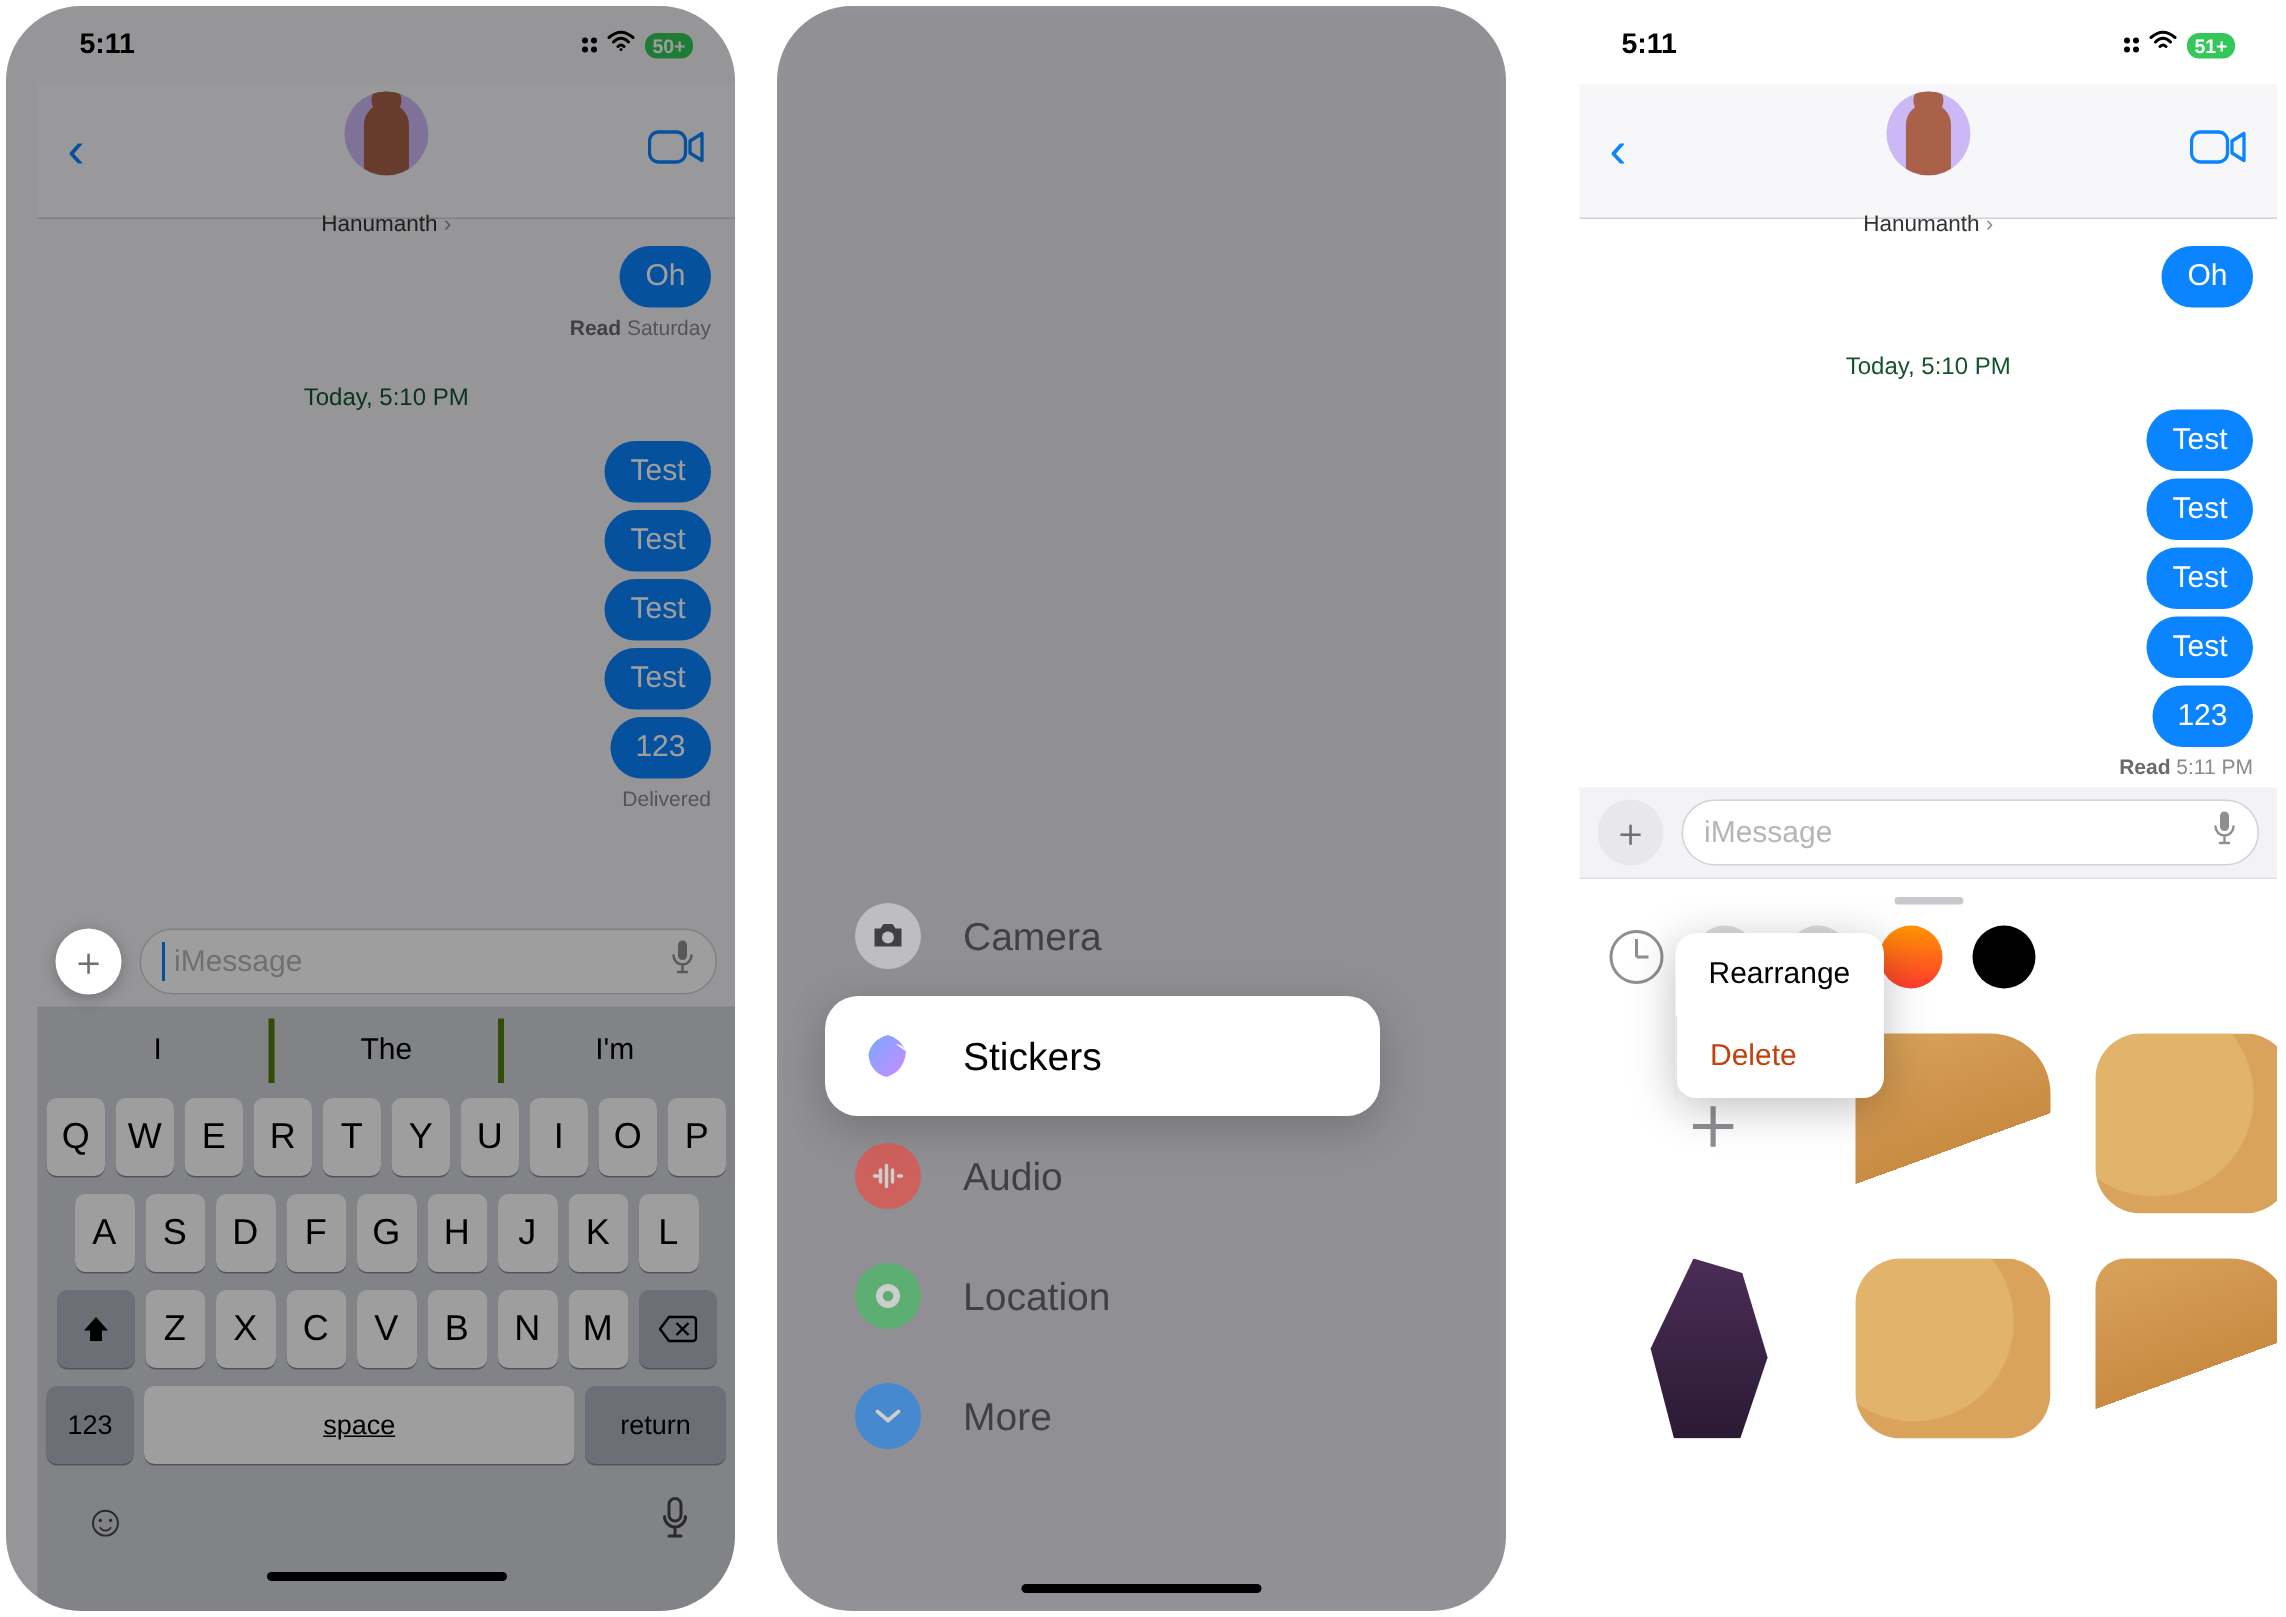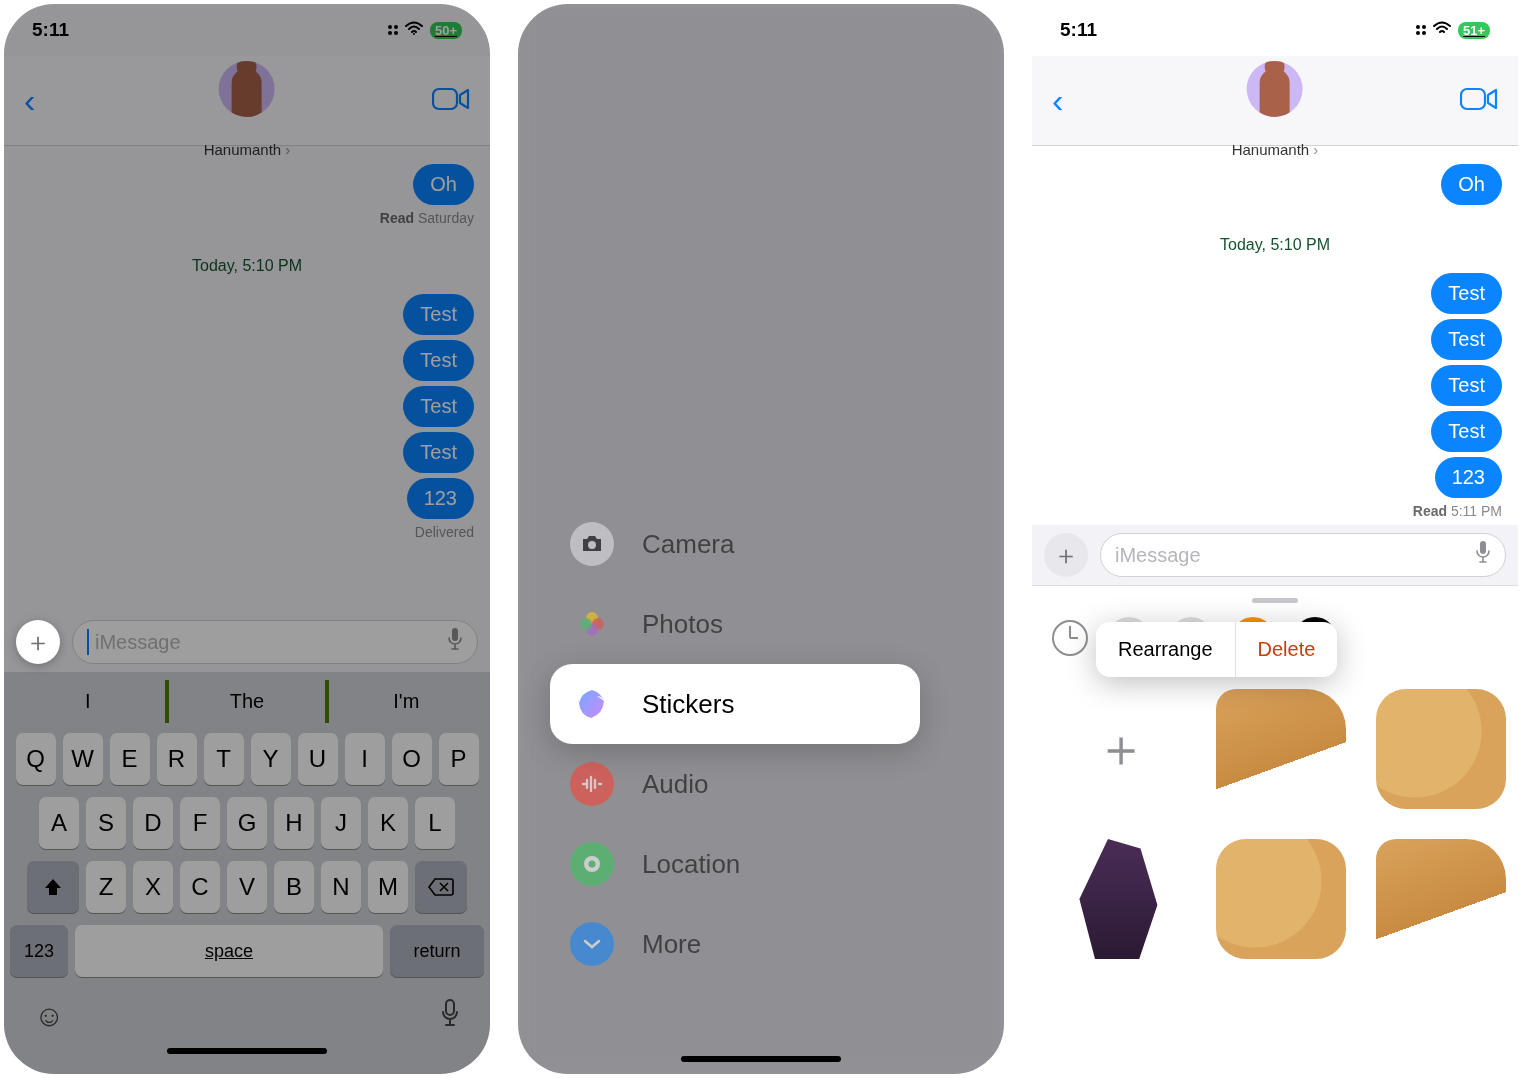--- a/index.html
+++ b/index.html
@@ -1,24 +1,24 @@
 <!DOCTYPE html>
 <html><head>
 <meta charset="utf-8">
 <style>
   * { box-sizing: border-box; margin: 0; padding: 0; font-family: -apple-system, "Helvetica Neue", Arial, sans-serif; }
   body { background: #fff; width: 1524px; height: 1078px; display: flex; gap: 28px; padding: 4px; }
-  .phone { width: 486px; height: 1070px; background: #f2f2f7; border-radius: 50px; overflow: hidden; position: relative; display: flex; flex-direction: column; }
+  .phone { width: 486px; height: 1070px; background: #f2f2f7; border-radius: 50px; overflow: hidden; position: relative; display: flex; flex-direction: column; padding-left: 21px; }
   .dim { position: absolute; inset: 0; background: rgba(0,0,0,.38); pointer-events: none; z-index: 40; }
 
   
   .status { height: 52px; display: flex; align-items: center; justify-content: space-between; padding: 0 28px; font-weight: 600; font-size: 19px; }
   .status .right { display: flex; align-items: center; gap: 8px; }
   .battery { background:#34c759; color:#fff; font-size:13px; font-weight:700; border-radius:8px; padding:1px 5px; }
-  .sicons { display:flex; gap:6px; align-items:center;text-decoration:underline; }
+  .sicons { display:flex; gap:6px; align-items:center; }
   .dots4 { display:grid; grid-template-columns:repeat(2,4px); grid-template-rows:repeat(2,4px); gap:2px; }
   .dots4 span { width:4px; height:4px; background:#000; border-radius:50%; }
 
   
   .navhead { height: 90px; display:flex; align-items:center; justify-content:space-between; padding:0 20px; position:relative; border-bottom:1px solid #d1d1d6; background:#f7f7fa; }
   .back { color:#0a84ff; font-size:34px; font-weight:300; }
   .vid  { color:#0a84ff; }
   .contact { position:absolute; left:50%; transform:translateX(-50%); top:5px; text-align:center; }
   .avatar { width:56px; height:56px; border-radius:50%; background:#cbb8f5; margin:0 auto 2px; display:flex; align-items:flex-end; justify-content:center; overflow:hidden; }
   .person { width:30px; height:48px; background:#a9614a; border-radius:14px 14px 0 0; position:relative; }
@@ -64,21 +64,21 @@
   .blurbg { position:absolute; inset:0; background:#e8e8ef; filter:blur(8px); }
 
   
   .drawer { background:#fff; padding:12px 12px 0; border-top:1px solid #ddd; position:relative; }
   .grab { width:46px; height:5px; background:#c7c7cc; border-radius:3px; margin:0 auto 14px; }
   .tabs { display:flex; gap:20px; align-items:center; padding:0 8px 12px; }
   .clock { width:36px; height:36px; border:2px solid #8e8e93; border-radius:50%; position:relative; }
   .clock::before,.clock::after { content:""; position:absolute; left:50%; top:50%; background:#8e8e93; }
   .clock::before { width:2px; height:12px; transform:translate(-50%,-100%); }
   .clock::after  { width:8px; height:2px; transform:translate(0,-50%); }
-  .ctxmenu { position:absolute; top:36px; left:64px; background:#fff; border-radius:14px; box-shadow:0 6px 30px rgba(0,0,0,.25); display:flex; z-index:70; }
+  .ctxmenu { position:absolute; top:36px; left:64px; background:#fff; border-radius:14px; box-shadow:0 6px 30px rgba(0,0,0,.25); display:flex; z-index:70;flex-direction:column; }
   .ctxmenu div { padding:16px 22px; font-size:20px; }
   .ctxmenu div+div { border-left:1px solid #e1e1e6; }
   .ctxmenu .del { color:#c2410c; }
   .stkgrid { display:grid; grid-template-columns:repeat(3,1fr); gap:30px; padding:18px 12px; }
   .stk { width:130px; height:120px; border-radius:14px; }
   .addstk { display:flex; align-items:center; justify-content:center; font-size:52px; color:#8e8e93; }
   .dog { background:linear-gradient(160deg,#d9a35c 0%,#c98b42 60%,#fff 60%); border-radius:20px 40px 30px 20px; }
   .dog2 { background:radial-gradient(circle at 30% 35%,#e1b36b 0 55%,transparent 56%),#d9a35c; border-radius:30px; }
   .char { background:linear-gradient(#4a2d56,#2b1a34); clip-path:polygon(40% 0,65% 8%,78% 55%,64% 100%,30% 100%,18% 50%); }
   .pill { width:42px; height:42px; border-radius:50%; background:#ddd; }
@@ -227,31 +227,20 @@
   <div class="sheet">
     <div class="item dimrow">
       <div class="ico" style="background:#e4e4e9">
         <svg width="24" height="20" viewBox="0 0 24 20">
             <path d="M3 5h4l2-3h6l2 3h4v12H3z" fill="#000"></path>
             <circle cx="12" cy="11" r="4" fill="#e4e4e9"></circle>
           </svg>
       </div>
       <span>Camera</span>
     </div>
-    <div class="item dimrow">
-      <div class="ico">
-        <svg width="30" height="30" viewBox="0 0 30 30">
-            <circle cx="15" cy="9" r="6" fill="#ffcc00"></circle>
-            <circle cx="21" cy="15" r="6" fill="#ff3b30" opacity=".85"></circle>
-            <circle cx="15" cy="21" r="6" fill="#af52de" opacity=".85"></circle>
-            <circle cx="9" cy="15" r="6" fill="#34c759" opacity=".85"></circle>
-          </svg>
-      </div>
-      <span>Photos</span>
-    </div>
     <div class="item hl">
       <div class="ico">
         <svg width="34" height="34" viewBox="0 0 34 34">
             <defs>
               <linearGradient id="g2" x1="0" y1="0" x2="1" y2="1">
                 <stop offset="0" stop-color="#7aa8ff"></stop>
                 <stop offset="1" stop-color="#c78bff"></stop>
               </linearGradient>
             </defs>
             <path d="M17 3 Q25 5 29 14 Q28 27 16 31 Q5 28 4 16 Q6 6 17 3 Z" fill="url(#g2)"></path>

